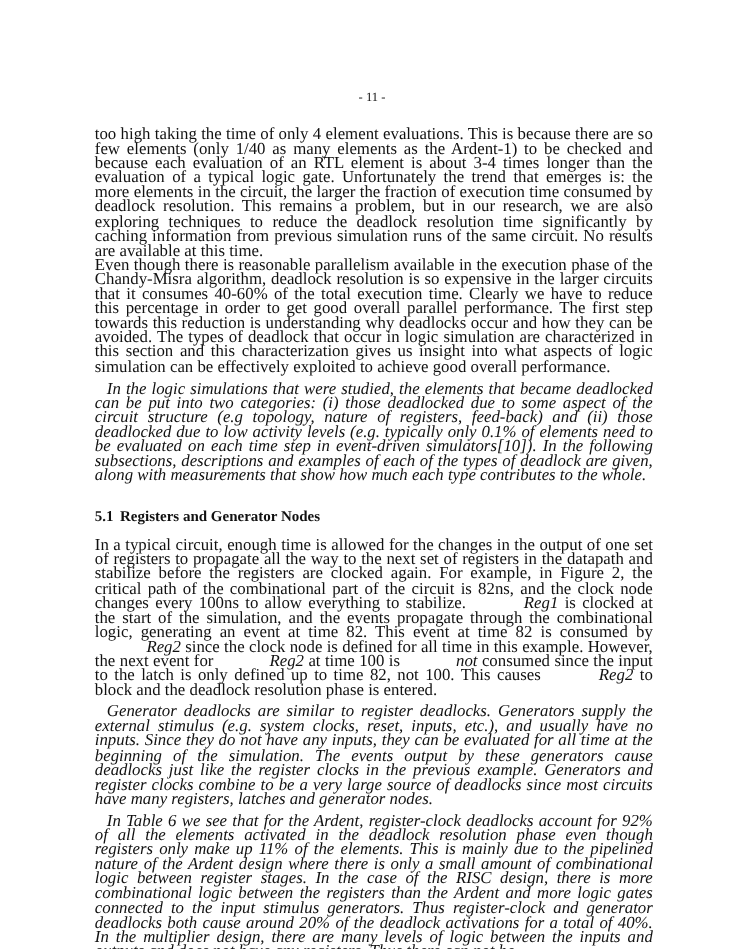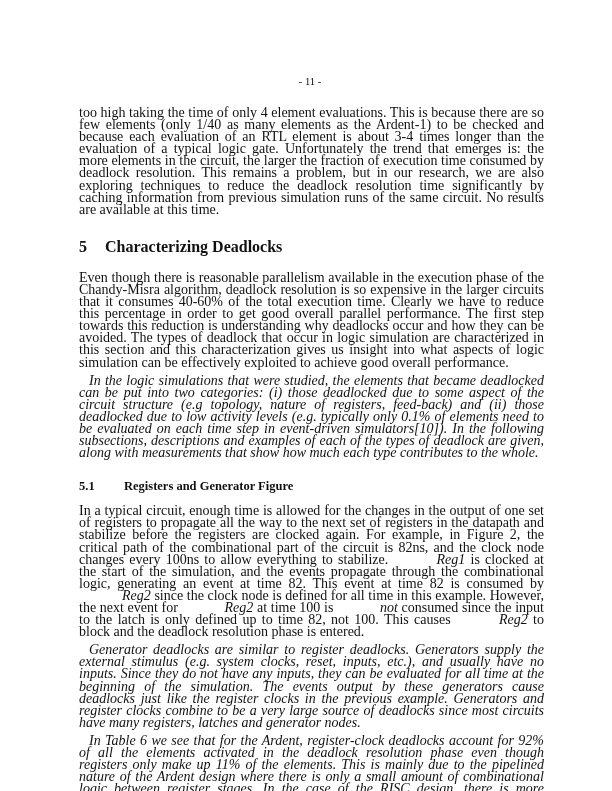--- a/index.html
+++ b/index.html
@@ -24,41 +24,38 @@
   h1 {
     margin: 22px 0 16px 0; font-size: 16px; font-weight: bold;
     line-height: 18px;
   }
   h2 {
     margin: 20px 0 12px 0; font-size: 12.5px; font-weight: bold;
     line-height: 14px;
   }
   .num { display: inline-block; }
   h1 .num { width: 26px; }
-  h2 .num { width: 45px; font-family: Liberation Serif, serif; }
+  h2 .num { width: 21px; font-family: Liberation Serif, serif; }
   em { font-style: italic; margin-left: 43px; }
 </style>
 </head>
 <body>
 
 <div class="page-number">- 11 -</div>
 
 <div class="content">
   <p>too high taking the time of only 4 element evaluations. This is because there are so few elements (only 1/40 as many elements as the Ardent-1) to be checked and because each evaluation of an RTL element is about 3-4 times longer than the evaluation of a typical logic gate. Unfortunately the trend that emerges is: the more elements in the circuit, the larger the fraction of execution time consumed by deadlock resolution. This remains a problem, but in our research, we are also exploring techniques to reduce the deadlock resolution time significantly by caching information from previous simulation runs of the same circuit. No results are available at this time.</p>
 
-  <h1>
-    <span class="num">5</span><span>Characterizing Deadlocks</span>
-  </h1>
 
   <p>Even though there is reasonable parallelism available in the execution phase of the Chandy-Misra algorithm, deadlock resolution is so expensive in the larger circuits that it consumes 40-60% of the total execution time. Clearly we have to reduce this percentage in order to get good overall parallel performance. The first step towards this reduction is understanding why deadlocks occur and how they can be avoided. The types of deadlock that occur in logic simulation are characterized in this section and this characterization gives us insight into what aspects of logic simulation can be effectively exploited to achieve good overall performance.</p>
   <div class="gap-small"></div>
   <p class="indent">In the logic simulations that were studied, the elements that became deadlocked can be put into two categories: (i) those deadlocked due to some aspect of the circuit structure (e.g topology, nature of registers, feed-back) and (ii) those deadlocked due to low activity levels (e.g. typically only 0.1% of elements need to be evaluated on each time step in event-driven simulators[10]). In the following subsections, descriptions and examples of each of the types of deadlock are given, along with measurements that show how much each type contributes to the whole.</p>
 
   <h2>
-    <span class="num">5.1</span><span>Registers and Generator Figure</span>
+    <span class="num">5.1</span><span>Registers and Generator Nodes</span>
   </h2>
 
   <p><span>In a typical circuit, enough time is allowed for the changes in the output of one set of registers to propagate all the way to the next set of registers in the datapath and stabilize before the registers are clocked again. For example, in Figure 2, the critical path of the combinational part of the circuit is 82ns, and the clock node changes every 100ns to allow everything to stabilize. </span><em>Reg1</em><span> is clocked at the start of the simulation, and the events propagate through the combinational logic, generating an event at time 82. This event at time 82 is consumed by </span><em>Reg2</em><span> since the clock node is defined for all time in this example. However, the next event for </span><em>Reg2</em><span> at time 100 is </span><em>not</em><span> consumed since the input to the latch is only defined up to time 82, not 100. This causes </span><em>Reg2</em><span> to block and the deadlock resolution phase is entered.</span></p>
   <div class="gap-small"></div>
   <p class="indent">Generator deadlocks are similar to register deadlocks. Generators supply the external stimulus (e.g. system clocks, reset, inputs, etc.), and usually have no inputs. Since they do not have any inputs, they can be evaluated for all time at the beginning of the simulation. The events output by these generators cause deadlocks just like the register clocks in the previous example. Generators and register clocks combine to be a very large source of deadlocks since most circuits have many registers, latches and generator nodes.</p>
   <div class="gap-small"></div>
   <p class="indent">In Table 6 we see that for the Ardent, register-clock deadlocks account for 92% of all the elements activated in the deadlock resolution phase even though registers only make up 11% of the elements. This is mainly due to the pipelined nature of the Ardent design where there is only a small amount of combinational logic between register stages. In the case of the RISC design, there is more combinational logic between the registers than the Ardent and more logic gates connected to the input stimulus generators. Thus register-clock and generator deadlocks both cause around 20% of the deadlock activations for a total of 40%. In the multiplier design, there are many levels of logic between the inputs and outputs and does not have any registers. Thus there can not be</p>
 </div>
 
 </body></html>

